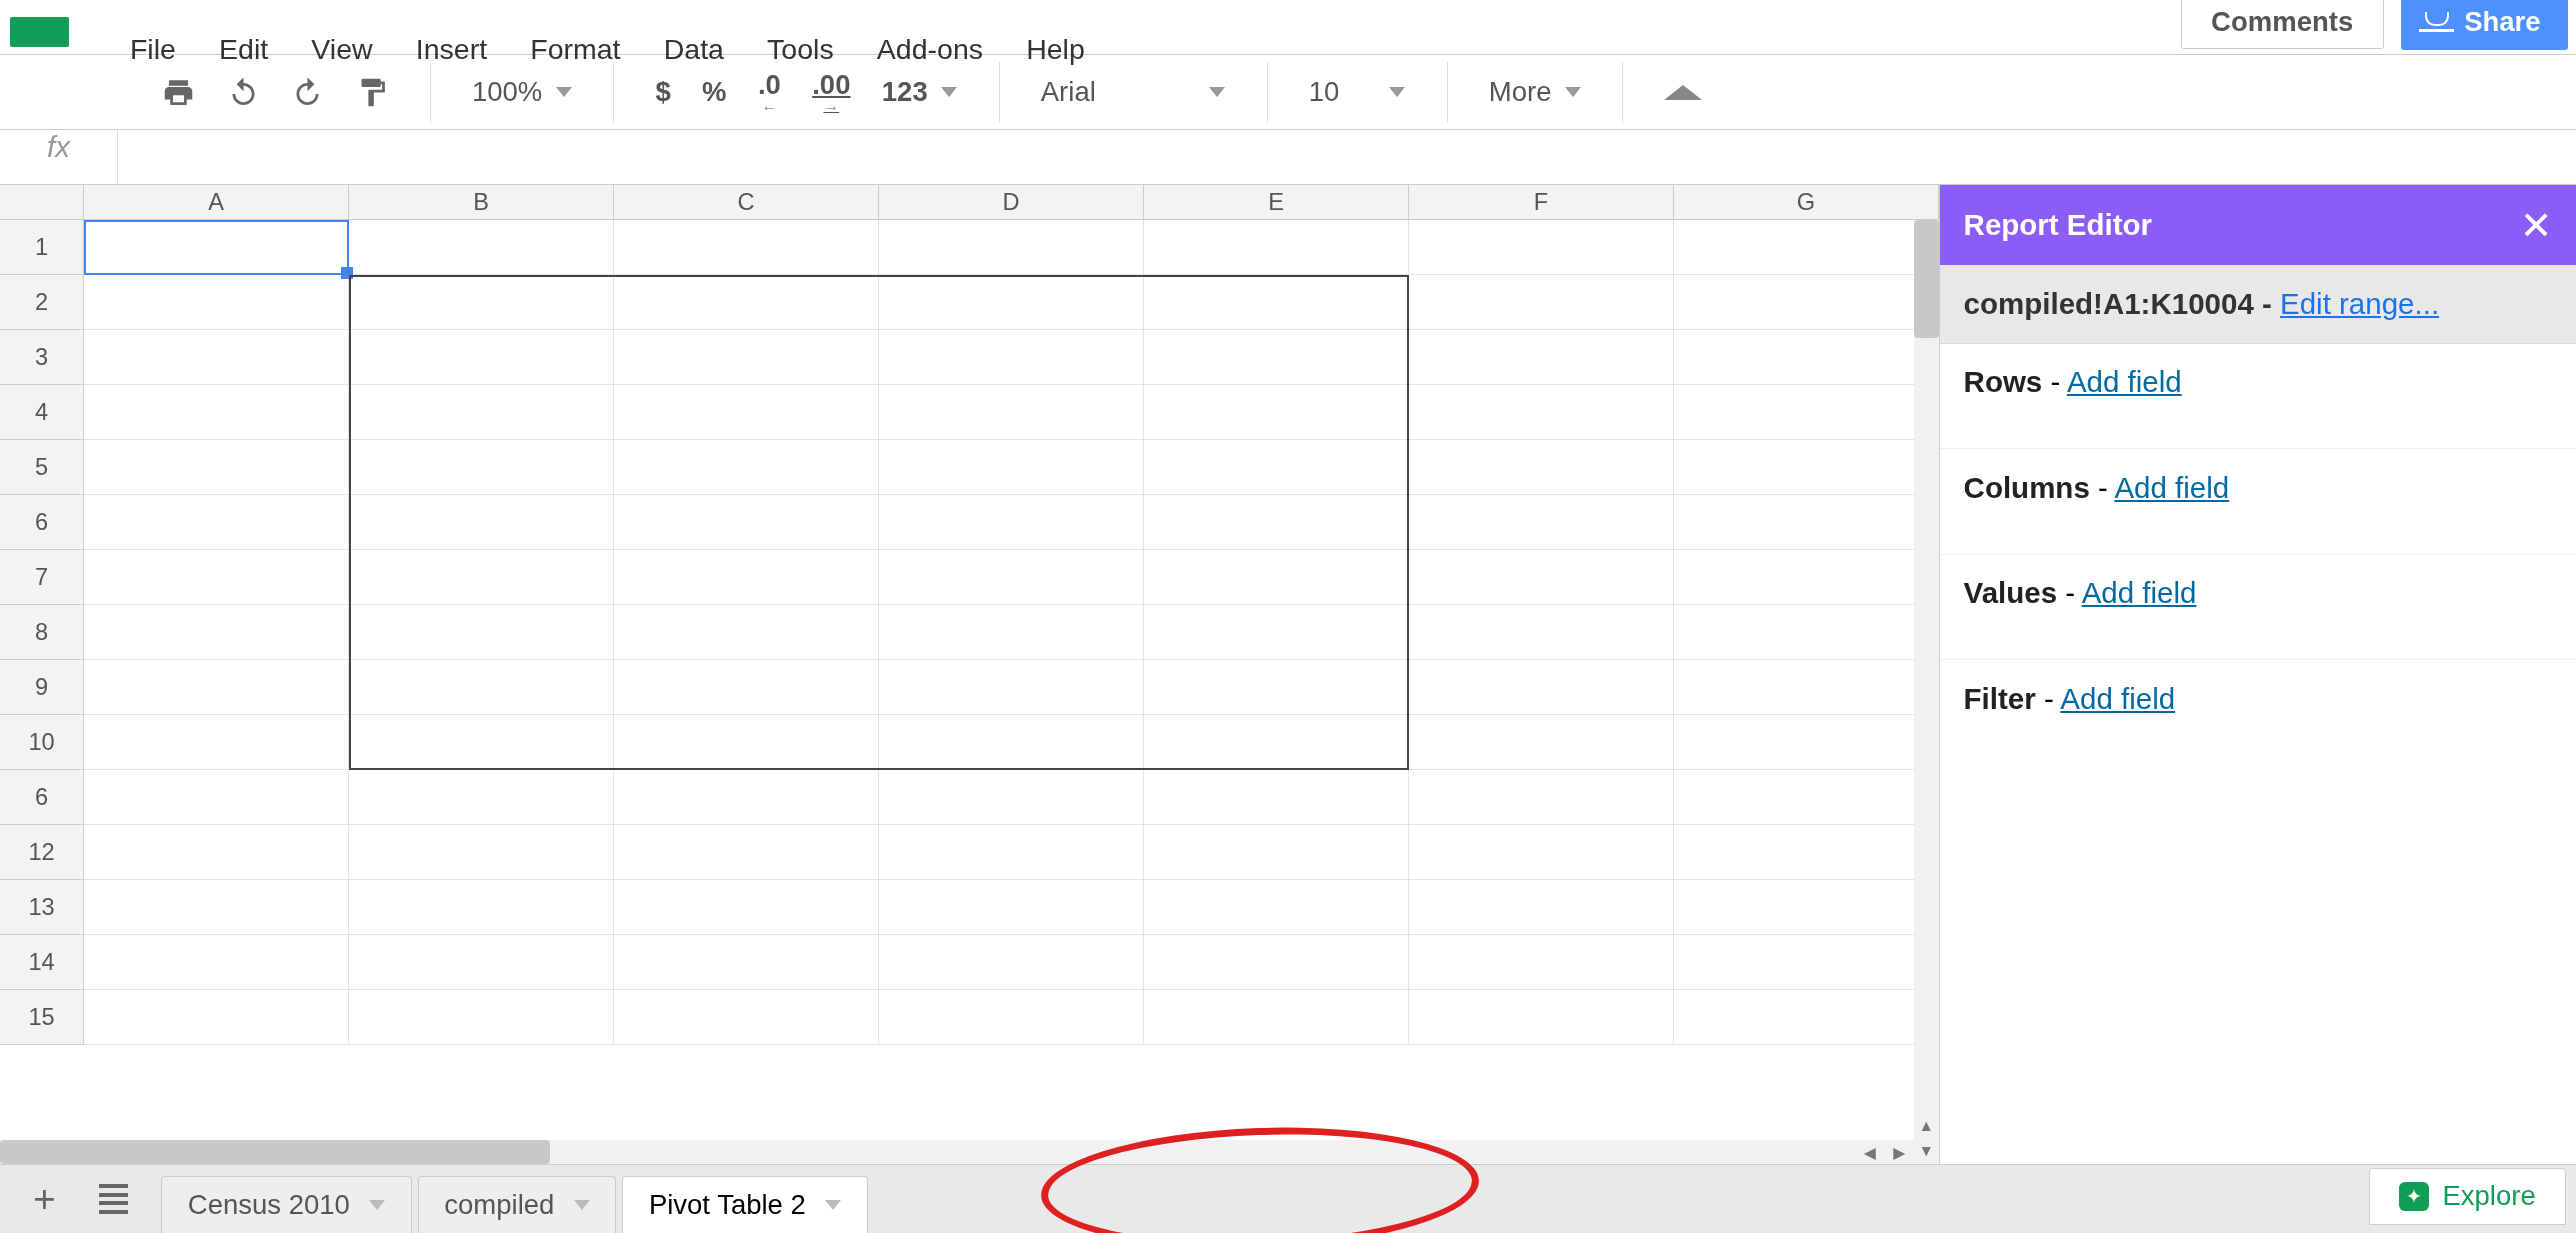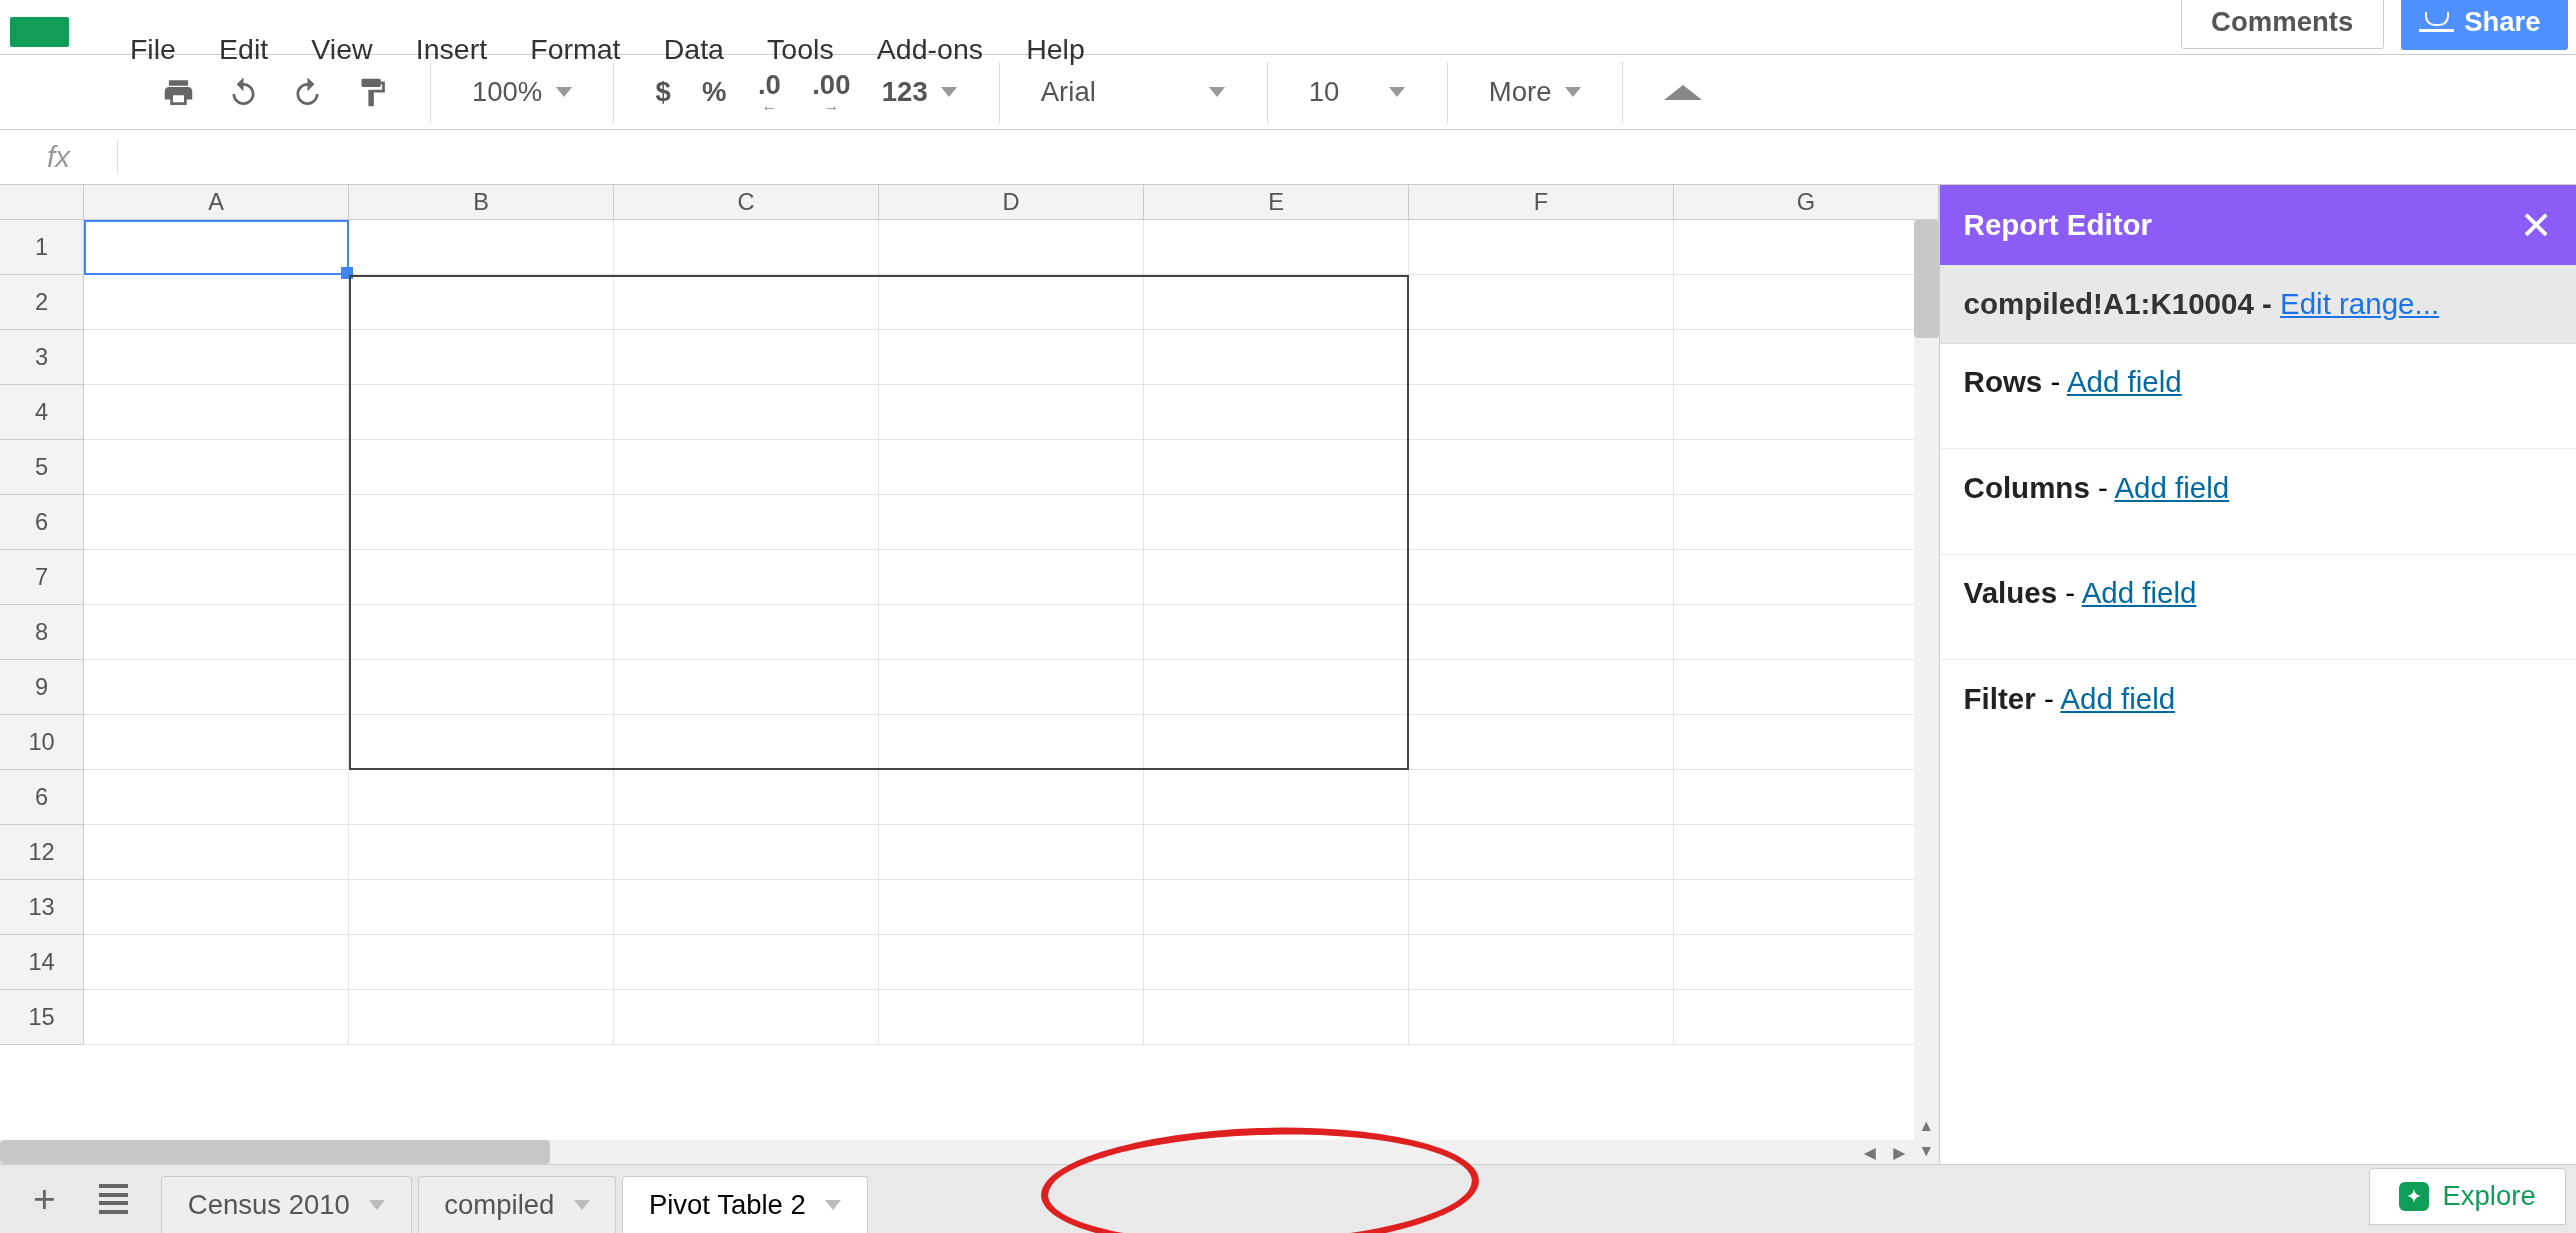--- a/index.html
+++ b/index.html
@@ -48,21 +48,21 @@
   .tb-group { display: flex; align-items: center; border-right: 1px solid #ddd; height: 61px; padding: 0 25.5px; }
   .tb-group:last-child { border-right: none; }
   .tb-btn { font-size: 27.5px; color: #555; padding: 5.9px 15.7px; cursor: pointer; display:flex; align-items:center;}
   .caret-down { width:0; height:0; border-left:8.8px solid transparent; border-right:8.8px solid transparent; border-top:10.8px solid #999; margin-left:13.7px; display:inline-block; }
   .caret-up-ch { width:0; height:0; border-left:19.6px solid transparent; border-right:19.6px solid transparent; border-bottom:15.7px solid #888; display:inline-block; }
 
   .ico-svg { width:33px; height:33px; fill:#666; }
   .sub { font-size:15.7px; display:block; text-align:center; color:#888; margin-top:-3.9px;}
 
   
-  .formula-bar { display:flex; align-items:center; height:55px; border-bottom:1px solid #ccc; }
+  .formula-bar { display:flex; height:55px; border-bottom:1px solid #ccc; }
   .fx-label { width:118px; text-align:center; font-style:italic; font-size:29.5px; color:#999; border-right:1px solid #ddd; }
   .fx-input { flex:1; border:none; font-size:25.5px; padding:0 13.7px; outline:none; }
 
   
   .main { display:flex; height: calc(1233px - 55px - 75px - 55px - 69px); }
   .grid-area { width: 1940px; position:relative; overflow:hidden; border-right:1px solid #ccc; }
   .side-panel { width: 636px; background:#fff; display:flex; flex-direction:column; }
 
   
   .col-headers { display:flex; height:35px; background:#f3f3f3; }
@@ -173,21 +173,21 @@
         <span class="caret-down"></span>
     </div>
   </div>
   <div class="tb-group">
     <div class="tb-btn" style="font-weight:bold;">$</div>
     <div class="tb-btn" style="font-weight:bold;">%</div>
     <div class="tb-btn" style="flex-direction:column;">
       <span style="font-weight:bold;">.0</span>
         <span class="sub">←</span>
     </div>
-    <div class="tb-btn" style="flex-direction:column;">
+    <div class="tb-btn" style="flex-direction:column;text-decoration:underline;">
       <span style="font-weight:bold;">.00</span>
         <span class="sub">→</span>
     </div>
     <div class="tb-btn">
       <span style="font-weight:bold;">123</span>
         <span class="caret-down"></span>
     </div>
   </div>
   <div class="tb-group">
     <div class="tb-btn" style="width:216px; justify-content:space-between;">

